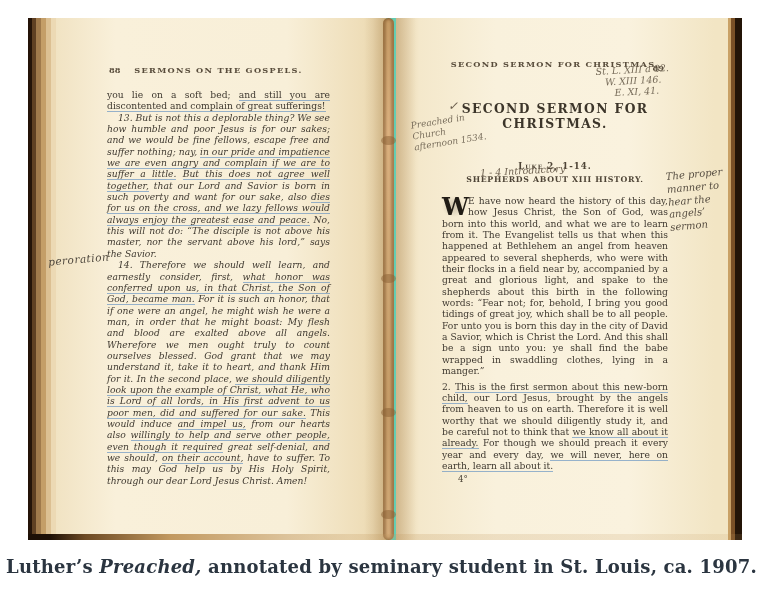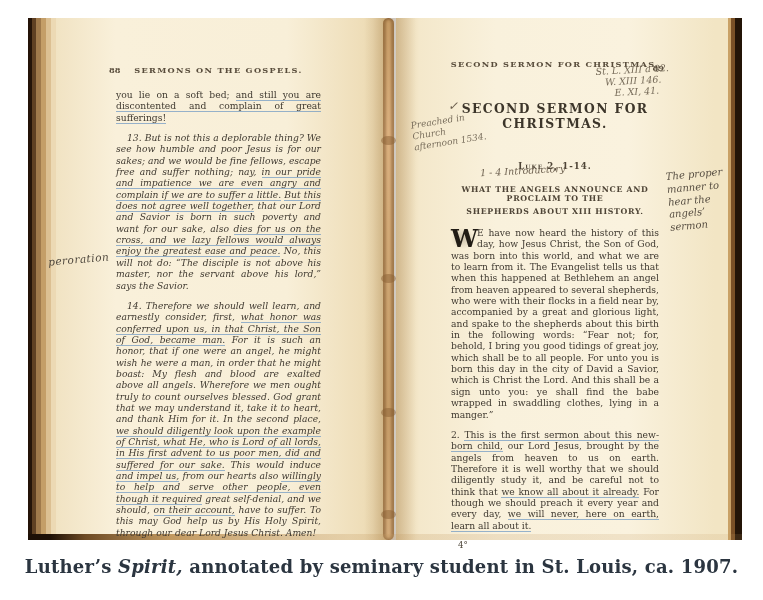--- a/index.html
+++ b/index.html
@@ -1,18 +1,18 @@
 <!DOCTYPE html>
 <html><head>
 <meta charset="utf-8">
 <style>
   html,body{margin:0;padding:0;}
   body{width:763px;height:600px;background:#ffffff;position:relative;overflow:hidden;
        font-family:"DejaVu Serif", serif;}
-  .photo{position:absolute;left:28px;top:18px;width:714px;height:522px;background:#e5e5e5;}
+  .photo{position:absolute;left:28px;top:18px;width:714px;height:522px;background:#5eead4;}
   
   .edge-left{position:absolute;left:0;top:0;width:28px;height:100%;
     background:linear-gradient(90deg,#241308 0 4px,#5f4023 4px 8px,#a07a4c 8px 13px,
                #c49e68 13px 18px,#dcc093 18px 23px,#ecd9b4 23px 28px);}
   .edge-right{position:absolute;left:700px;top:0;width:14px;height:100%;
     background:linear-gradient(90deg,#c9a166 0 3px,#7a5026 3px 7px,#231407 7px 14px);}
   .page-left{position:absolute;left:28px;top:0;width:330px;height:100%;
     background:linear-gradient(90deg,#f1e3c3,#f9f0da 18%,#f8efd8 70%,#eddbb4 96%,#e2cb9e);}
   .page-right{position:absolute;left:368px;top:0;width:332px;height:100%;
     background:linear-gradient(90deg,#e4cda2,#f4e8cb 7%,#f9f1dc 30%,#faf2de 70%,#f2e5c4 96%);}
@@ -30,21 +30,21 @@
   
   .print{color:#463f33;}
   .lp-content{position:absolute;left:79px;top:47px;width:223px;}
   .rp-content{position:absolute;left:414px;top:41px;width:226px;}
   .runhead{position:relative;height:12px;text-align:center;font-size:8.2px;font-weight:bold;
     letter-spacing:1.3px;color:#584c3b;}
   .pagenum-l{position:absolute;left:2px;top:0;letter-spacing:0;}
   .pagenum-r{position:absolute;right:4px;top:4px;letter-spacing:0;}
   .body-text{font-size:9.2px;line-height:11.35px;text-align:justify;color:#3f3930;}
   .lp-content .body-text{margin-top:12px;}
-  p.para{margin:9px;}
+  p.para{margin:0;}
   p.indent{text-indent:11px;font-style:italic;}
   .rp-body p.para{margin-top:4px;}
   .rp-body p.first{margin-top:0;}
   span.u{border-bottom:1.6px solid rgba(88,138,192,0.62);}
   .title{margin-top:30px;text-align:center;font-size:12.3px;font-weight:bold;
     letter-spacing:1.4px;color:#3c352a;position:relative;}
   .scripture{margin-top:30px;text-align:center;font-size:8.6px;font-weight:bold;
     letter-spacing:1px;color:#4e4436;font-variant:small-caps;}
   .subtitle{margin-top:14px;text-align:center;font-size:7.8px;font-weight:bold;
     letter-spacing:.7px;color:#4e4436;}
@@ -106,21 +106,20 @@
   <div class="rp-content print">
     <div class="runhead">
       <span>SECOND SERMON FOR CHRISTMAS.</span>
       <span class="pagenum-r">89</span>
     </div>
     <div class="title">
       <span class="hw hw-check">✓</span>
       <span>SECOND SERMON FOR CHRISTMAS.</span>
     </div>
     <div class="scripture">Luke 2, 1-14.</div>
-    <div class="subtitle">WHAT THE ANGELS ANNOUNCE AND PROCLAIM TO THE</div>
     <div class="subtitle subtitle2">SHEPHERDS ABOUT XIII HISTORY.</div>
     <div class="body-text rp-body">
       <p class="para first"><span class="dropcap">W</span><span><span>E have now heard the history of this day, how Jesus Christ, the Son of God, was born into this world, and what we are to learn from it.  The Evangelist tells us that when this happened at Bethlehem an angel from heaven appeared to several shepherds, who were with their flocks in a field near by, accompanied by a great and glorious light, and spake to the shepherds about this birth in the following words: “Fear not; for, behold, I bring you good tidings of great joy, which shall be to all people.  For unto you is born this day in the city of David a Savior, which is Christ the Lord.  And this shall be a sign unto you: ye shall find the babe wrapped in swaddling clothes, lying in a manger.”</span></span></p>
       <p class="para"><span>2. </span><span class="u">This is the first sermon about this new-born child,</span><span> our Lord Jesus, brought by the angels from heaven to us on earth.  Therefore it is well worthy that we should diligently study it, and be careful not to think that </span><span class="u">we know all about it already.</span><span>  For though we should preach it every year and every day, </span><span class="u">we will never, here on earth, learn all about it.</span></p>
       <div class="sig">4°</div>
     </div>
   </div>
 
   <div class="hw hw-refs">
     <div class="r1">St. L. XIII a 82.</div>
@@ -134,13 +133,13 @@
   <div class="hw hw-outline">1 - 4   Introductory</div>
   <div class="hw hw-margin-body">
     <div>The proper</div>
     <div>manner to</div>
     <div>hear the</div>
     <div>angels’</div>
     <div>sermon</div>
   </div>
 </div>
 
-<div class="caption"><span>Luther’s </span><i>Spirit,</i><span> annotated by seminary student in St. Louis, ca. 1907.</span></div>
+<div class="caption"><span>Luther’s </span><i>Preached,</i><span> annotated by seminary student in St. Louis, ca. 1907.</span></div>
 
 </body></html>

